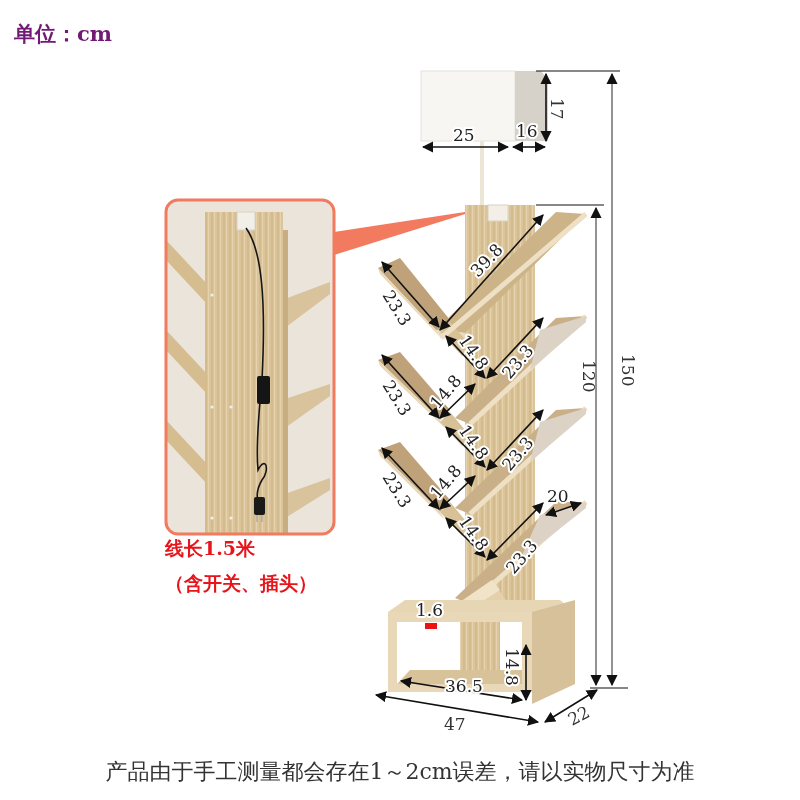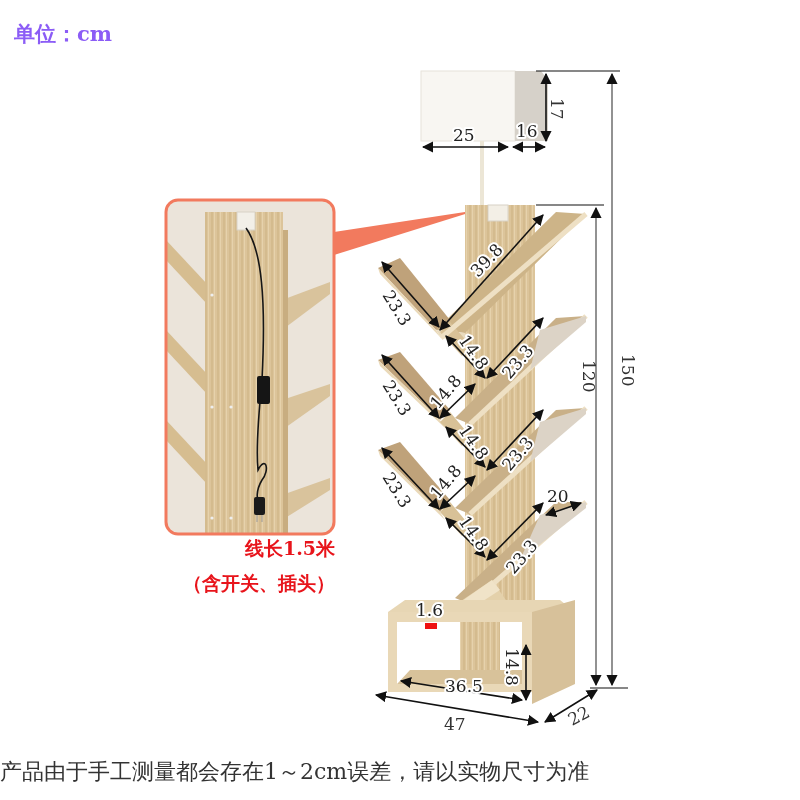--- a/index.html
+++ b/index.html
@@ -1,19 +1,19 @@
 <!DOCTYPE html>
 <html><head>
 <meta charset="utf-8">
 <style>
   html, body { margin:0; padding:0; background:#ffffff; }
   body { width:800px; height:800px; position:relative; overflow:hidden; font-family:"DejaVu Serif", serif; }
-  .unit { position:absolute; left:14px; top:20px; font-size:21px; font-weight:bold; color:#8b5cf6; font-family:"DejaVu Serif", serif; }
-  .footer { position:absolute; left:0; width:800px; top:757px; font-size:22px; color:#333; font-family:"DejaVu Serif", serif; letter-spacing:0px; }
-  .caption { position:absolute; left:165px; width:170px; text-align:right; color:#e8141b; font-weight:bold; font-family:"DejaVu Serif", serif; }
+  .unit { position:absolute; left:14px; top:20px; font-size:21px; font-weight:bold; color:#701a75; font-family:"DejaVu Serif", serif; }
+  .footer { position:absolute; left:0; width:800px; top:757px; text-align:center; font-size:22px; color:#333; font-family:"DejaVu Serif", serif; letter-spacing:0px; }
+  .caption { position:absolute; left:165px; width:170px; text-align:left; color:#e8141b; font-weight:bold; font-family:"DejaVu Serif", serif; }
   .caption.l1 { top:536px; font-size:19px; }
   .caption.l2 { top:563px; font-size:19px;margin-top:8px; }
   svg.art { position:absolute; left:0; top:0; }
   .dim { font-family:"DejaVu Serif", serif; font-size:17px; fill:#222; paint-order:stroke; stroke:#fff; stroke-width:4px; stroke-linejoin:round; }
   .dimplain { font-family:"DejaVu Serif", serif; font-size:17px; fill:#333; }
 </style>
 </head>
 <body>
 
 <div class="unit">单位：cm</div>

